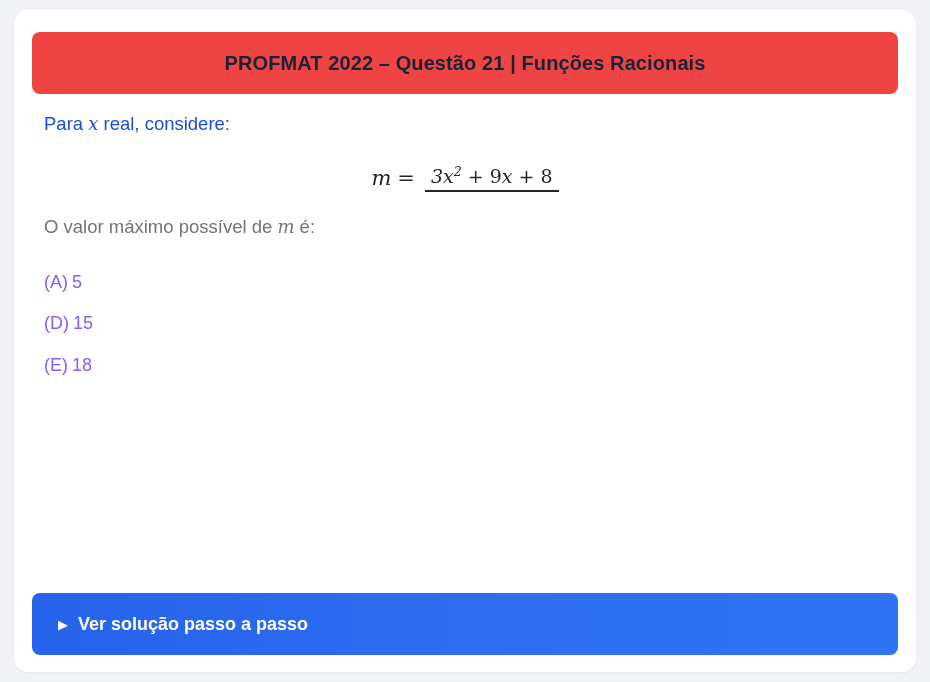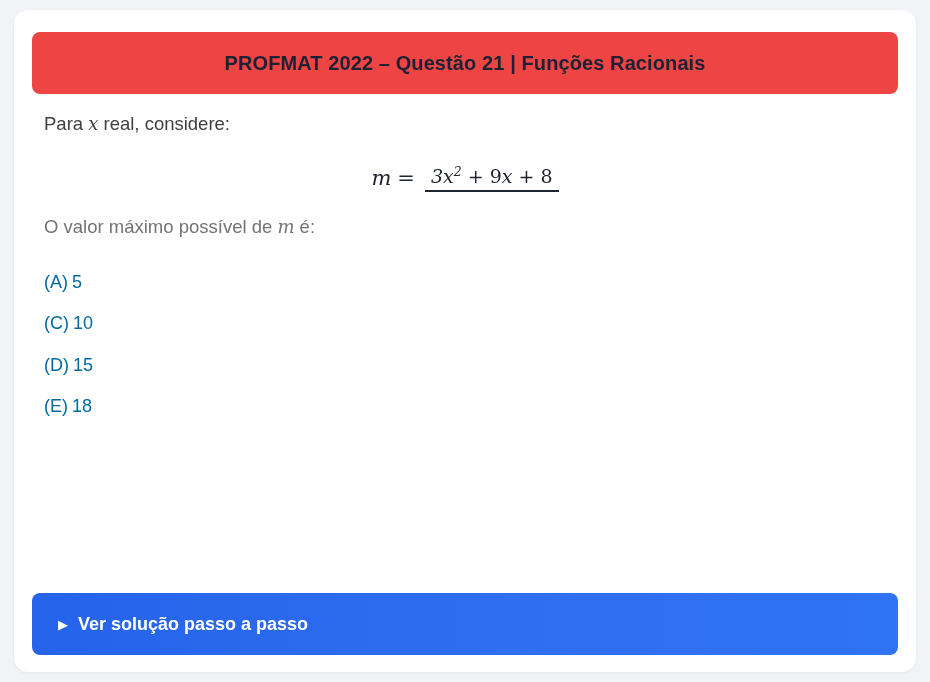--- a/index.html
+++ b/index.html
@@ -44,21 +44,21 @@
     letter-spacing: 0.1px;
   }
   .content {
     position: absolute;
     left: 18px;
     top: 100px;
     width: 866px;
   }
   .prompt {
     font-size: 18.5px;
-    color: #404040;
+    color: #1d4ed8;
     line-height: 1.5;
     margin: 0 0 0 12px;
   }
   .mathvar {
     font-family: "DejaVu Serif", serif;
     font-style: italic;
     font-size: 18px;
   }
   .equation {
     margin: 26px 0 22px 0;
@@ -109,21 +109,21 @@
   .question-line {
     font-size: 18.5px;
     color: #737373;
     margin: 24px 0 0 12px;
   }
   .options {
     margin: 34px 0 0 12px;
   }
   .option {
     font-size: 18px;
-    color: #0369a1;
+    color: #8b5cf6;
     margin-bottom: 20px;
     line-height: 1.2;
   }
   .option .lbl {
     margin-right: 4px;
   }
   .solution-bar {
     position: absolute;
     left: 18px;
     top: 583px;
@@ -168,21 +168,20 @@
       <span class="frac">
         <span class="num"><i>3</i><i>x</i><sup class="exp">2</sup><span> + 9</span><i>x</i><span> + 8</span></span>
         <span class="bar"></span>
       </span>
     </div>
 
     <p class="question-line"><span>O valor máximo possível de </span><span class="mathvar">m</span><span> é:</span></p>
 
     <div class="options">
       <div class="option"><span class="lbl">(A)</span><span>5</span></div>
-      <div class="option"><span class="lbl">(C)</span><span>10</span></div>
       <div class="option"><span class="lbl">(D)</span><span>15</span></div>
       <div class="option"><span class="lbl">(E)</span><span>18</span></div>
     </div>
 
   </div>
 
   <div class="solution-bar">
     <span class="tri">▶</span>
     <span class="sol-label">Ver solução passo a passo</span>
   </div>

